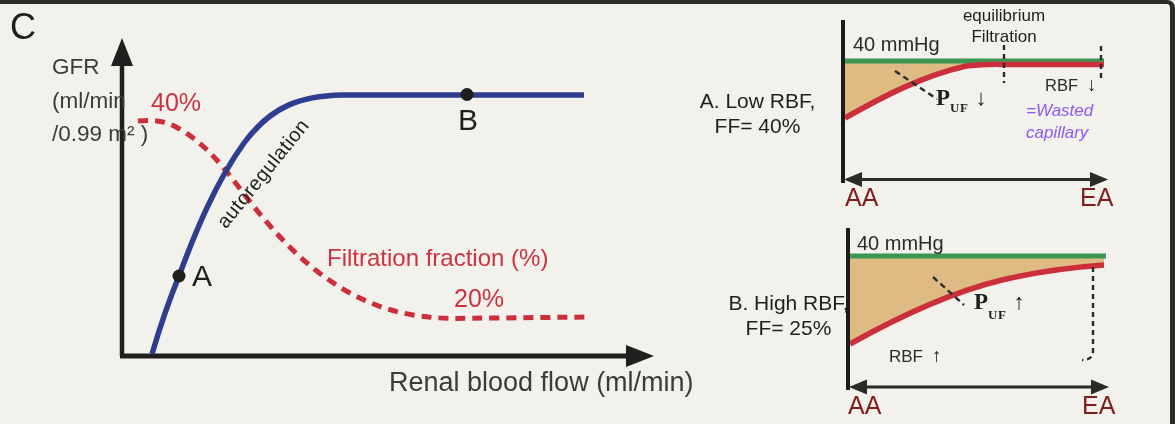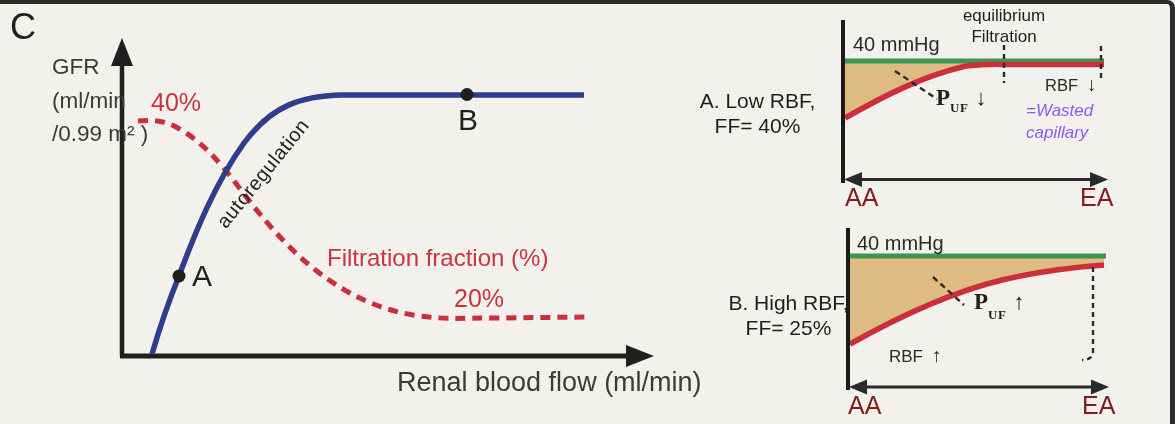--- a/index.html
+++ b/index.html
@@ -15,21 +15,21 @@
   .lbl{position:absolute;white-space:nowrap;}
   .panel-label{left:10px;top:2px;font-size:36px;}
   .gfr-label{left:28px;top:46px;font-size:22.5px;line-height:33.5px;color:#3b3b39;margin-left:24px;}
   .ff-start{left:151px;top:84px;font-size:25px;color:#cc3340;}
   .ff-end{left:454px;top:280px;font-size:25px;color:#cc3340;}
   .ff-name{left:327px;top:215px;font-size:24px;color:#cc3340;margin-top:25px;}
   .autoreg{left:173px;top:158px;width:180px;text-align:center;font-size:20px;
     transform:rotate(-51deg);transform-origin:center center;letter-spacing:.5px;}
   .point-a{left:192px;top:255px;font-size:30px;}
   .point-b{left:458px;top:99px;font-size:30px;}
-  .x-label{left:389px;top:363px;font-size:27px;color:#3b3b39;margin-left:8px;}
+  .x-label{left:389px;top:363px;font-size:27px;color:#3b3b39;}
   .diag-title{width:135px;text-align:center;font-weight:normal;font-size:21px;line-height:25px;}
   .title-a{left:690px;top:84px;}
   .title-b{left:697px;top:286px;margin-left:24px;}
   .mmhg{font-size:20px;color:#2a2a28;}
   .mmhg-a{left:853px;top:29px;}
   .mmhg-b{left:857px;top:228px;}
   .eq-label{left:943px;top:1px;width:122px;text-align:center;font-size:17px;line-height:21px;}
   .puf{font-weight:bold;font-family:Liberation Serif, serif;}
   .puf .p{font-size:23px;}
   .puf .uf{font-size:13px;vertical-align:-7px;letter-spacing:.5px;}

